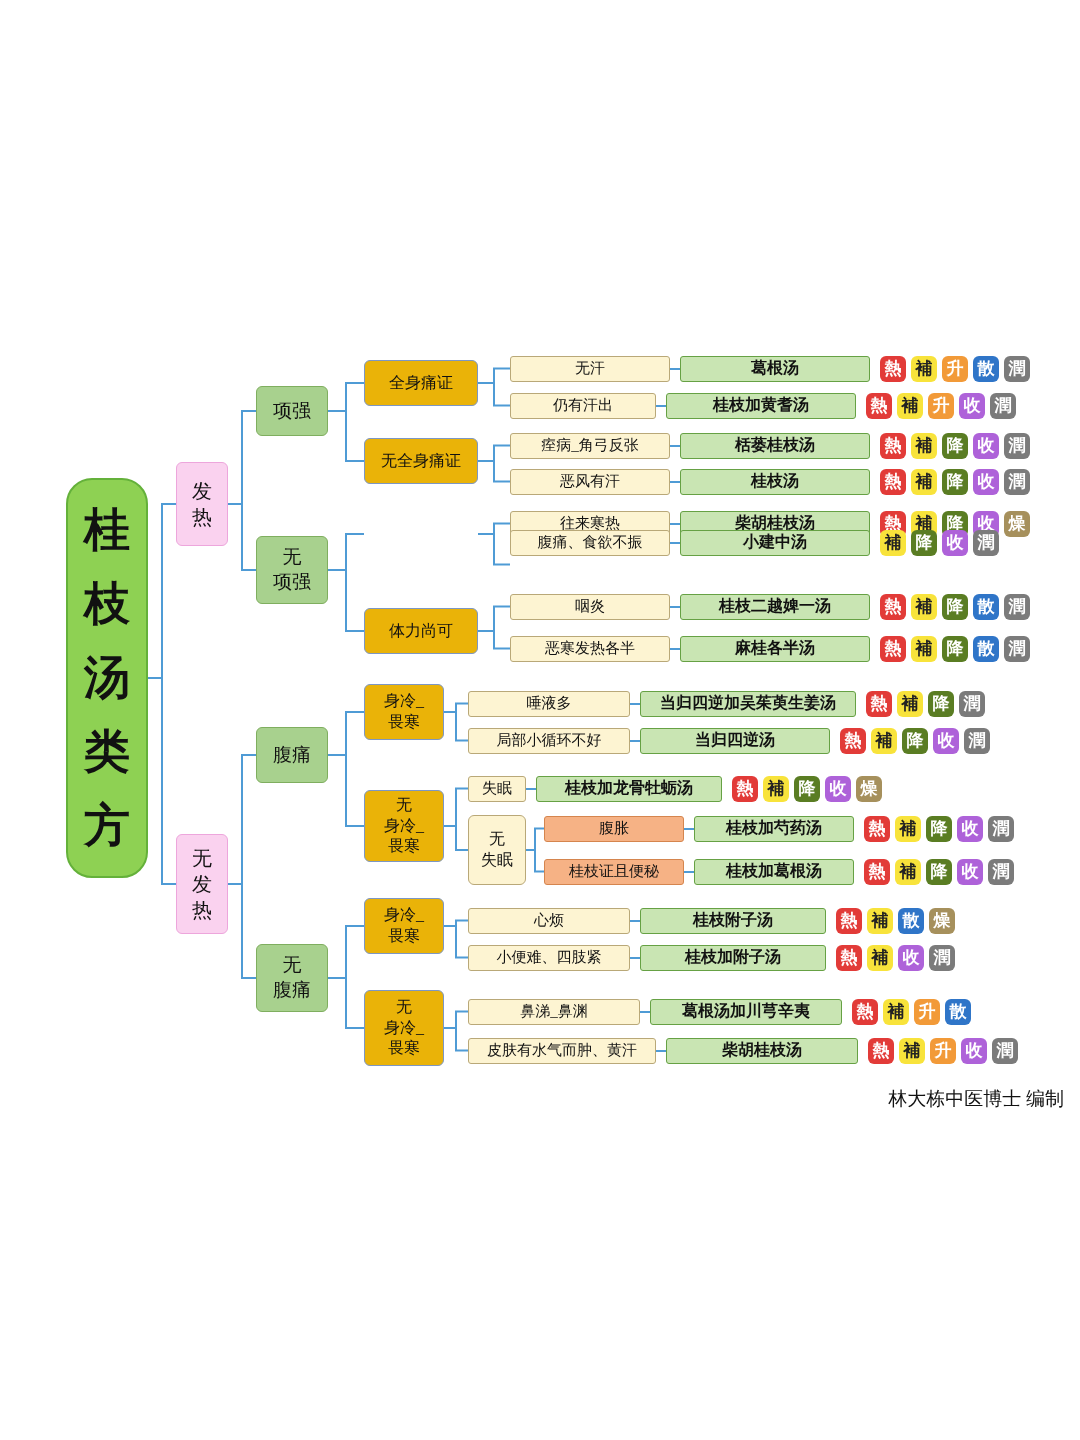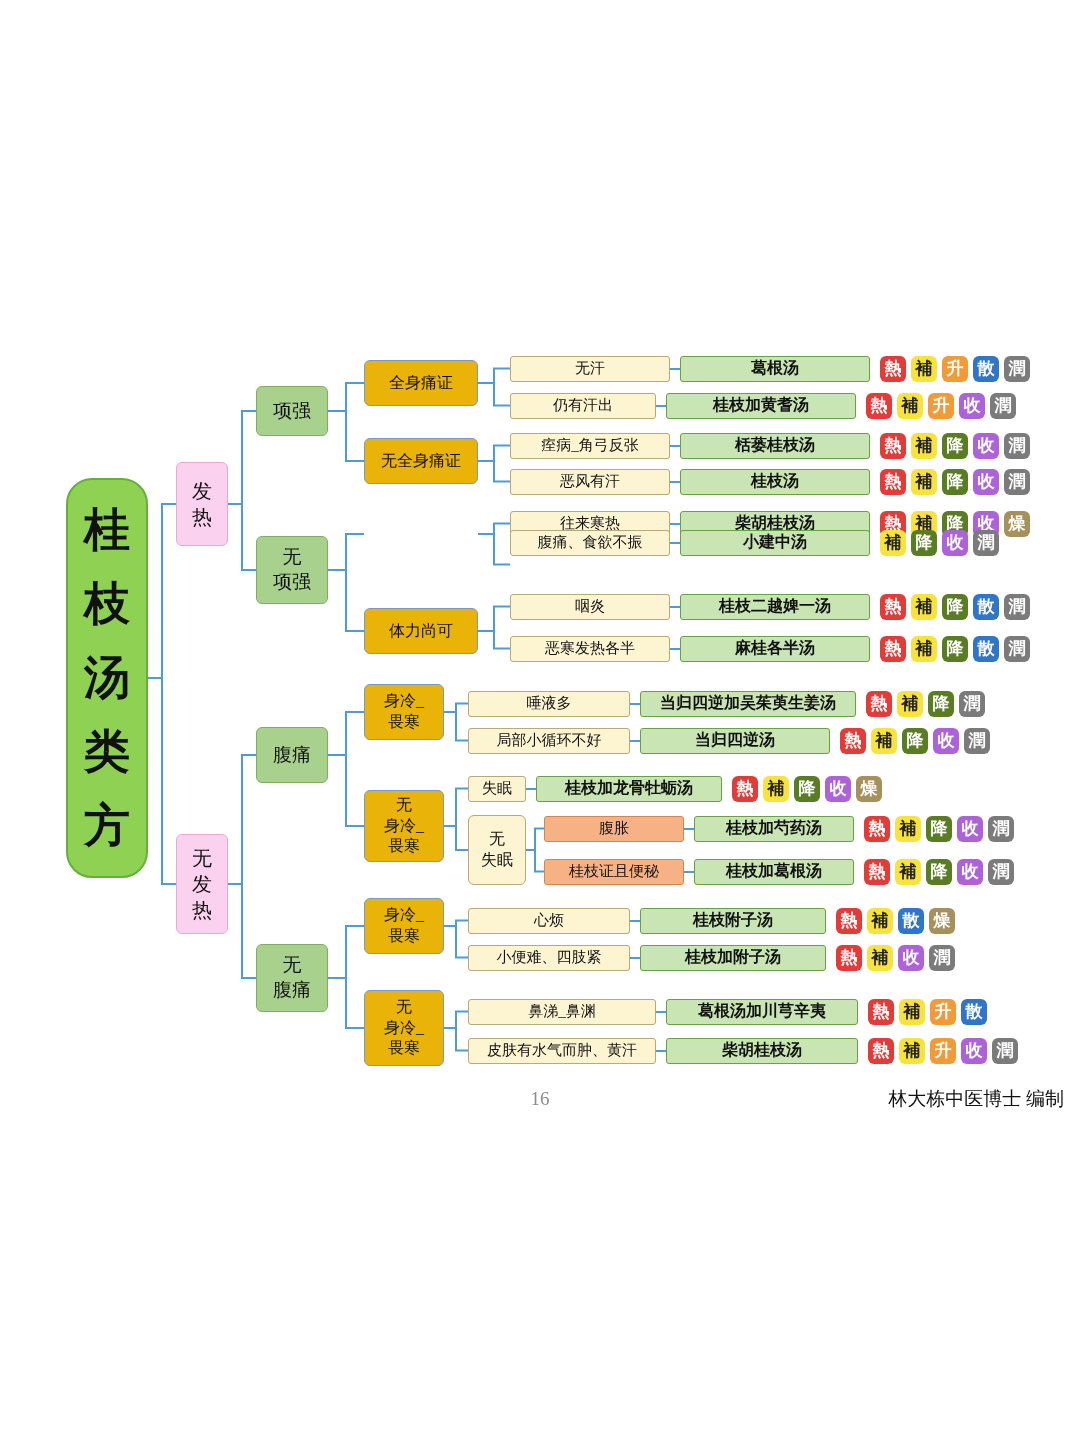--- a/index.html
+++ b/index.html
@@ -272,21 +272,21 @@
     <div class="link"></div>
     <div class="formula" style="width:186px">桂枝加附子汤</div>
     <div class="badges">
         <span class="badge" style="background: rgb(226, 59, 56); color: rgb(255, 255, 255);">熱</span>
         <span class="badge" style="background: rgb(248, 227, 59); color: rgb(34, 34, 34);">補</span>
         <span class="badge" style="background: rgb(174, 98, 217); color: rgb(255, 255, 255);">收</span>
         <span class="badge" style="background: rgb(123, 123, 123); color: rgb(255, 255, 255);">潤</span>
       </div>
   </div>
   <div class="row" id="row-15" style="left:468px;top:998px">
-    <div class="symptom" style="width:188px">鼻涕_鼻渊</div>
+    <div class="symptom" style="width:172px">鼻涕_鼻渊</div>
     <div class="link"></div>
     <div class="formula" style="width:192px">葛根汤加川芎辛夷</div>
     <div class="badges">
         <span class="badge" style="background: rgb(226, 59, 56); color: rgb(255, 255, 255);">熱</span>
         <span class="badge" style="background: rgb(248, 227, 59); color: rgb(34, 34, 34);">補</span>
         <span class="badge" style="background: rgb(242, 154, 56); color: rgb(255, 255, 255);">升</span>
         <span class="badge" style="background: rgb(47, 117, 200); color: rgb(255, 255, 255);">散</span>
       </div>
   </div>
   <div class="row" id="row-16" style="left:468px;top:1037px">
@@ -295,15 +295,14 @@
     <div class="formula" style="width:192px">柴胡桂枝汤</div>
     <div class="badges">
         <span class="badge" style="background: rgb(226, 59, 56); color: rgb(255, 255, 255);">熱</span>
         <span class="badge" style="background: rgb(248, 227, 59); color: rgb(34, 34, 34);">補</span>
         <span class="badge" style="background: rgb(242, 154, 56); color: rgb(255, 255, 255);">升</span>
         <span class="badge" style="background: rgb(174, 98, 217); color: rgb(255, 255, 255);">收</span>
         <span class="badge" style="background: rgb(123, 123, 123); color: rgb(255, 255, 255);">潤</span>
       </div>
   </div>
 
-  <div class="pagenum">16</div>
   <div class="credit">林大栋中医博士 编制</div>
 </div>
 
 </body></html>

